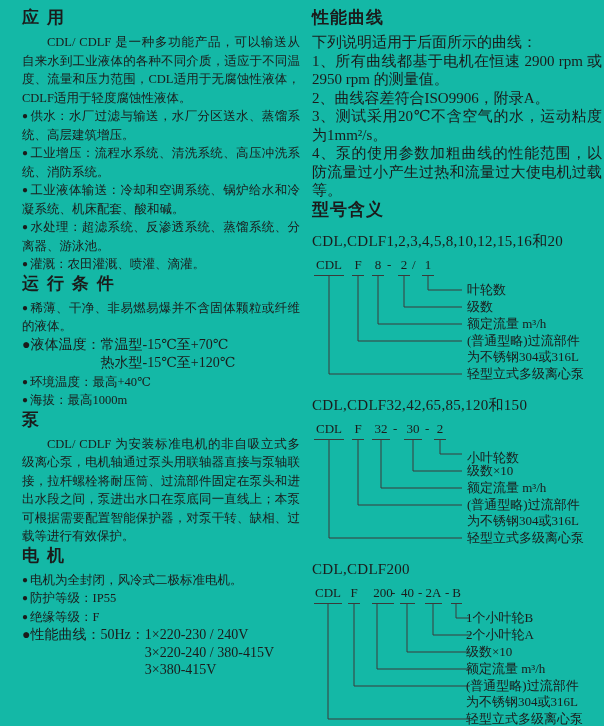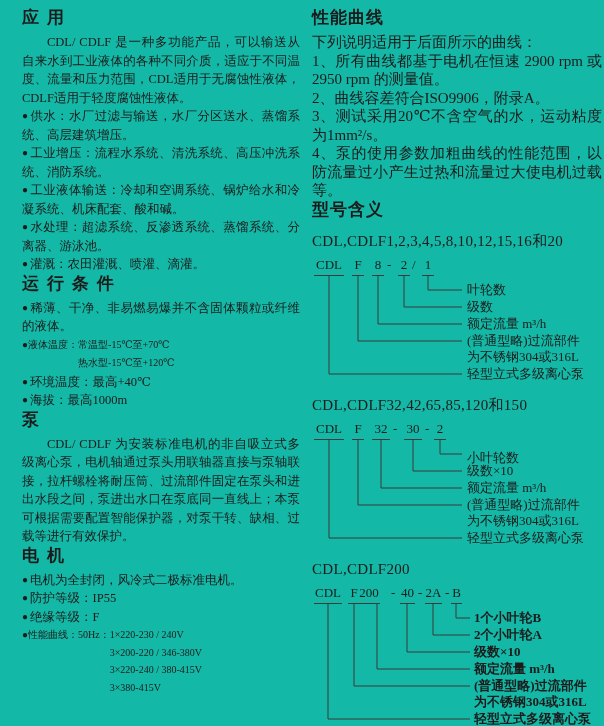--- a/index.html
+++ b/index.html
@@ -23,21 +23,21 @@
     letter-spacing:1px;
   }
   .mt{margin-top:12px;}
   .mt2{margin-top:14px;}
   p.body, .bullet{
     font-size:12.5px;line-height:18.5px;
     margin:0;text-align:justify;
   }
   p.indent{text-indent:2em;}
   .bullet .dot{font-size:10px;margin-right:2px;vertical-align:1px;}
-  .pair{display:flex;font-size:10px;line-height:18.5px;}
+  .pair{display:flex;font-size:14px;line-height:18.5px;}
   .pair .plabel{white-space:nowrap;}
   .pair .pvals div{white-space:nowrap;}
   .volts .pvals div{line-height:17.5px;}
   
   .curve-intro,.note{
     font-size:15px;line-height:18.5px;margin:0;text-align:justify;
   }
   .series-title{
     font-size:15px;line-height:20px;margin:10px 0 6px 0;
     letter-spacing:0.3px;white-space:nowrap;
@@ -49,21 +49,21 @@
   .tok{
     position:absolute;top:0;
     font-size:13px;line-height:15px;text-align:center;
     border-bottom:1px solid #3a3a3a;padding-bottom:3px;
   }
   .sep{position:absolute;top:0;font-size:13px;line-height:15px;}
   .lbl{
     position:absolute;left:155px;
     font-size:13px;line-height:14px;white-space:nowrap;
   }
-  .d3 .lbl{left:162px;font-weight:bold;}
+  .d3 .lbl{left:154px;}
 </style>
 </head>
 <body>
 
 <div class="page">
 
   <div class="col col-left">
 
     <section>
       <h2 class="sec">应 用</h2>
@@ -96,21 +96,20 @@
 
     <section>
       <h2 class="sec mt">电 机</h2>
       <p class="bullet"><span class="dot">●</span><span>电机为全封闭，风冷式二极标准电机。</span></p>
       <p class="bullet"><span class="dot">●</span><span>防护等级：IP55</span></p>
       <p class="bullet"><span class="dot">●</span><span>绝缘等级：F</span></p>
       <div class="pair volts">
         <span class="plabel"><span class="dot">●</span><span>性能曲线：50Hz：</span></span>
         <div class="pvals">
           <div>1×220-230 / 240V</div>
-          <div>3×200-220 / 346-380V</div>
           <div>3×220-240 / 380-415V</div>
           <div>3×380-415V</div>
         </div>
       </div>
     </section>
   </div>
 
   <div class="col col-right">
 
     <section>
@@ -178,21 +177,21 @@
         <svg class="conn" width="290" height="145">
           <polyline points="144,19 144,33 158,33"></polyline>
           <polyline points="121,19 121,50 158,50"></polyline>
           <polyline points="95,19 95,67 158,67"></polyline>
           <polyline points="65,19 65,84 158,84"></polyline>
           <polyline points="42,19 42,101 158,101"></polyline>
           <polyline points="16,19 16,134 158,134"></polyline>
         </svg>
         <span class="tok" style="left:2px;width:28px">CDL</span>
         <span class="tok" style="left:36px;width:12px">F</span>
-        <span class="tok" style="left:46px;width:22px">200</span>
+        <span class="tok" style="left:60px;width:22px">200</span>
         <span class="sep" style="left:79px">-</span>
         <span class="tok" style="left:88px;width:15px">40</span>
         <span class="sep" style="left:106px">-</span>
         <span class="tok" style="left:113px;width:17px">2A</span>
         <span class="sep" style="left:133px">-</span>
         <span class="tok" style="left:139px;width:11px">B</span>
         <div class="lbl" style="top:26px">1个小叶轮B</div>
         <div class="lbl" style="top:43px">2个小叶轮A</div>
         <div class="lbl" style="top:60px">级数×10</div>
         <div class="lbl" style="top:77px">额定流量 m³/h</div>

